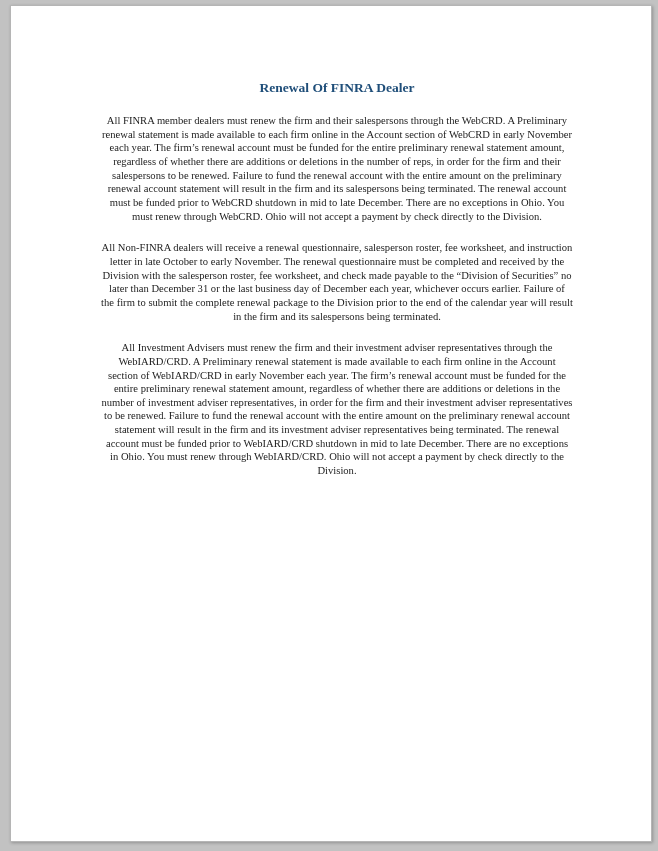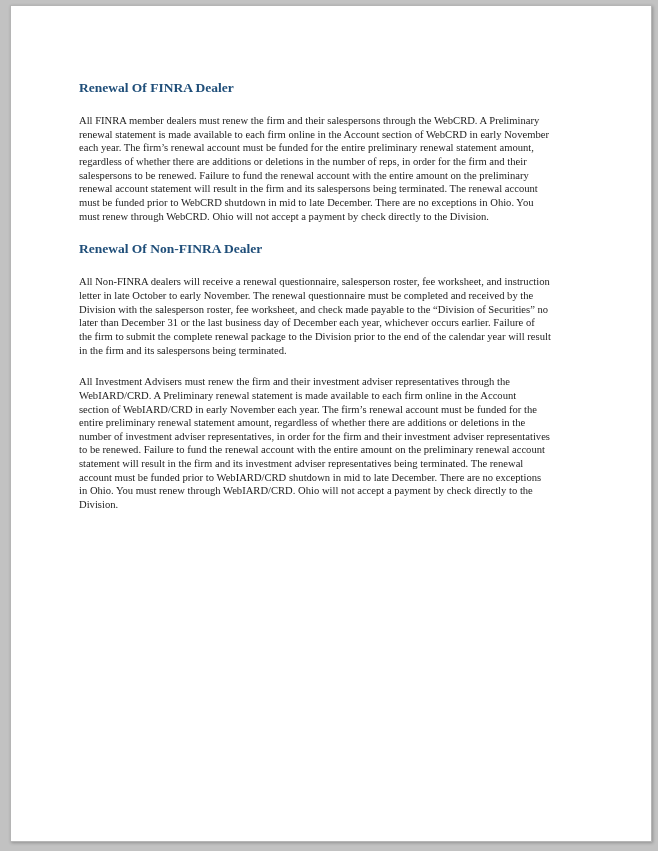--- a/index.html
+++ b/index.html
@@ -1,15 +1,15 @@
 <!DOCTYPE html>
 <html><head>
 <meta charset="utf-8">
 <style>
-  * { margin: 0; padding: 0; box-sizing: border-box; }
+  * { margin: 0; padding: 0; box-sizing: border-box; text-align: center; }
 
   html, body {
     width: 658px;
     height: 851px;
     background: #c2c2c2;
     overflow: hidden;
     font-family: "Liberation Serif", "DejaVu Serif", serif;
   }
 
   .canvas {
@@ -69,21 +69,20 @@
 renewal statement is made available to each firm online in the Account section of WebCRD in early November
 each year. The firm’s renewal account must be funded for the entire preliminary renewal statement amount,
 regardless of whether there are additions or deletions in the number of reps, in order for the firm and their
 salespersons to be renewed. Failure to fund the renewal account with the entire amount on the preliminary
 renewal account statement will result in the firm and its salespersons being terminated. The renewal account
 must be funded prior to WebCRD shutdown in mid to late December. There are no exceptions in Ohio. You
 must renew through WebCRD. Ohio will not accept a payment by check directly to the Division.</p>
       </div>
 
       <div class="doc-section">
-        <h2 class="section-heading">Renewal Of Non-FINRA Dealer</h2>
         <p class="section-paragraph">All Non-FINRA dealers will receive a renewal questionnaire, salesperson roster, fee worksheet, and instruction
 letter in late October to early November. The renewal questionnaire must be completed and received by the
 Division with the salesperson roster, fee worksheet, and check made payable to the “Division of Securities” no
 later than December 31 or the last business day of December each year, whichever occurs earlier. Failure of
 the firm to submit the complete renewal package to the Division prior to the end of the calendar year will result
 in the firm and its salespersons being terminated.</p>
       </div>
 
       <div class="doc-section">
         <p class="section-paragraph">All Investment Advisers must renew the firm and their investment adviser representatives through the

